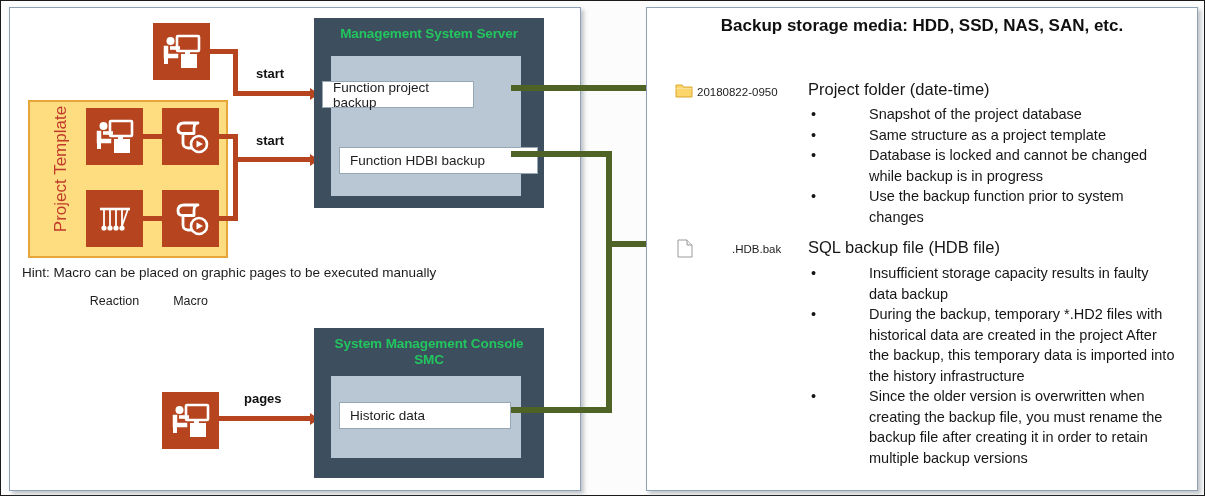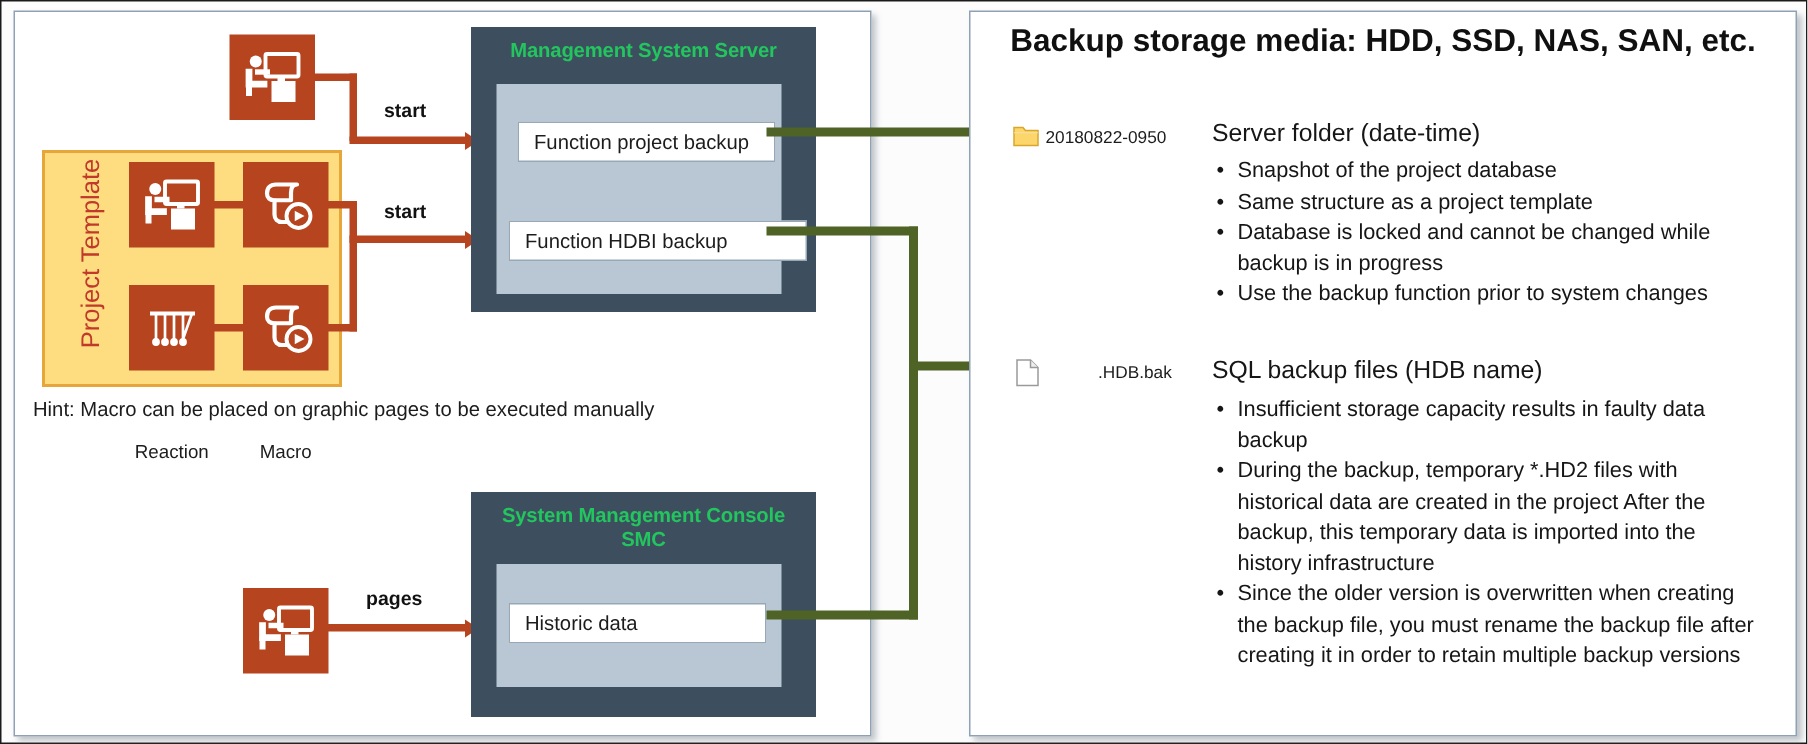--- a/index.html
+++ b/index.html
@@ -120,21 +120,21 @@
     font-size: 13.5px;
     color: #1c1c1c;
     white-space: nowrap;
   }
 
   
   #right-title {
     position: absolute;
     left: 0; top: 8px; width: 100%;
     text-align: center;
-    font-size: 21px;
+    font-size: 17px;
     font-weight: bold;
     color: #101010;
   }
   .item-icon-label {
     position: absolute;
     font-size: 11.5px;
     color: #1c1c1c;
     white-space: nowrap;
   }
   .item-heading {
@@ -150,21 +150,21 @@
     line-height: 20.5px;
   }
   .bullets .bl {
     display: flex;
     margin-bottom: 0px;
   }
   .bullets .dot {
     width: 14px;
     flex: 0 0 14px;
   }
-  .bullets .btxt { flex: 1; }
+  .bullets .btxt { flex: 1; margin-left: 44px; }
 
   
   .folder-icon { position: absolute; }
   
   .file-icon { position: absolute; }
 </style>
 </head>
 <body>
 
 <div id="root">
@@ -244,21 +244,21 @@
     <div class="oline" style="left:207px; top:126px; width:21px; height:5px;"></div>
     <div class="oline" style="left:207px; top:208px; width:21px; height:5px;"></div>
     <div class="oline" style="left:223px; top:126px; width:5px; height:87px;"></div>
     <div class="oline" style="left:223px; top:149px; width:80px; height:5px;"></div>
     <div class="oarrow" style="left:300px; top:145.5px;"></div>
     <div class="edge-label" style="left:246px; top:125px;">start</div>
 
     <div class="server-box" style="left:304px; top:10px; width:230px; height:190px;">
       <div class="server-title">Management System Server</div>
       <div class="server-inner" style="left:17px; top:38px; width:190px; height:140px;"></div>
-      <div class="func-box" style="left:31px; top:63px; width:172px; height:27px;">Function project backup</div>
+      <div class="func-box" style="left:8px; top:63px; width:152px; height:27px;">Function project backup</div>
       <div class="func-box" style="left:25px; top:129px; width:199px; height:27px;">Function HDBI backup</div>
     </div>
 
     <div class="note-text" style="left:12px; top:257px;">Hint: Macro can be placed on graphic pages to be executed manually</div>
 
     <div class="icon-tile" style="left:152px; top:384px; width:57px; height:57px;">
       <svg width="40" height="40" viewBox="0 0 40 40">
         <rect x="15" y="4" width="22" height="15" rx="1" fill="none" stroke="#fff" stroke-width="2.6"></rect>
         <rect x="23" y="19" width="5" height="3" fill="#fff"></rect>
         <circle cx="8.5" cy="9" r="4" fill="#fff"></circle>
@@ -297,21 +297,21 @@
     <div id="right-title">Backup storage media: HDD, SSD, NAS, SAN, etc.</div>
 
     <div class="folder-icon" style="left:28px; top:75px;">
       <svg width="18" height="16" viewBox="0 0 18 16">
         <path d="M1 2 L7 2 L8.6 4 L17 4 L17 14 L1 14 Z" fill="#fcd66b" stroke="#d9a62c" stroke-width="1"></path>
         <path d="M1 5.5 L17 5.5" stroke="#f5e2a8" stroke-width="0.8"></path>
       </svg>
     </div>
     <div class="item-icon-label" style="left:50px; top:78px;">20180822-0950</div>
 
-    <div class="item-heading" style="left:161px; top:72px;">Server folder (date-time)</div>
+    <div class="item-heading" style="left:161px; top:72px;">Project folder (date-time)</div>
 
     <div class="bullets" style="left:164px; top:96px; width:366px;">
       <div class="bl">
         <span class="dot">•</span>
         <span class="btxt">Snapshot of the project database</span>
       </div>
       <div class="bl">
         <span class="dot">•</span>
         <span class="btxt">Same structure as a project template</span>
       </div>
@@ -326,21 +326,21 @@
     </div>
 
     <div class="file-icon" style="left:30px; top:231px;">
       <svg width="16" height="19" viewBox="0 0 16 19">
         <path d="M1 1 L10 1 L15 6 L15 18 L1 18 Z" fill="#ffffff" stroke="#9a9a9a" stroke-width="1"></path>
         <path d="M10 1 L10 6 L15 6" fill="#eeeeee" stroke="#9a9a9a" stroke-width="1"></path>
       </svg>
     </div>
     <div class="item-icon-label" style="left:85px; top:235px;">.HDB.bak</div>
 
-    <div class="item-heading" style="left:161px; top:230px;">SQL backup files (HDB name)</div>
+    <div class="item-heading" style="left:161px; top:230px;">SQL backup file (HDB file)</div>
 
     <div class="bullets" style="left:164px; top:255px; width:366px;">
       <div class="bl">
         <span class="dot">•</span>
         <span class="btxt">Insufficient storage capacity results in faulty data backup</span>
       </div>
       <div class="bl">
         <span class="dot">•</span>
         <span class="btxt">During the backup, temporary *.HD2 files with historical data are created in the project After the backup, this temporary data is imported into the history infrastructure</span>
       </div>

